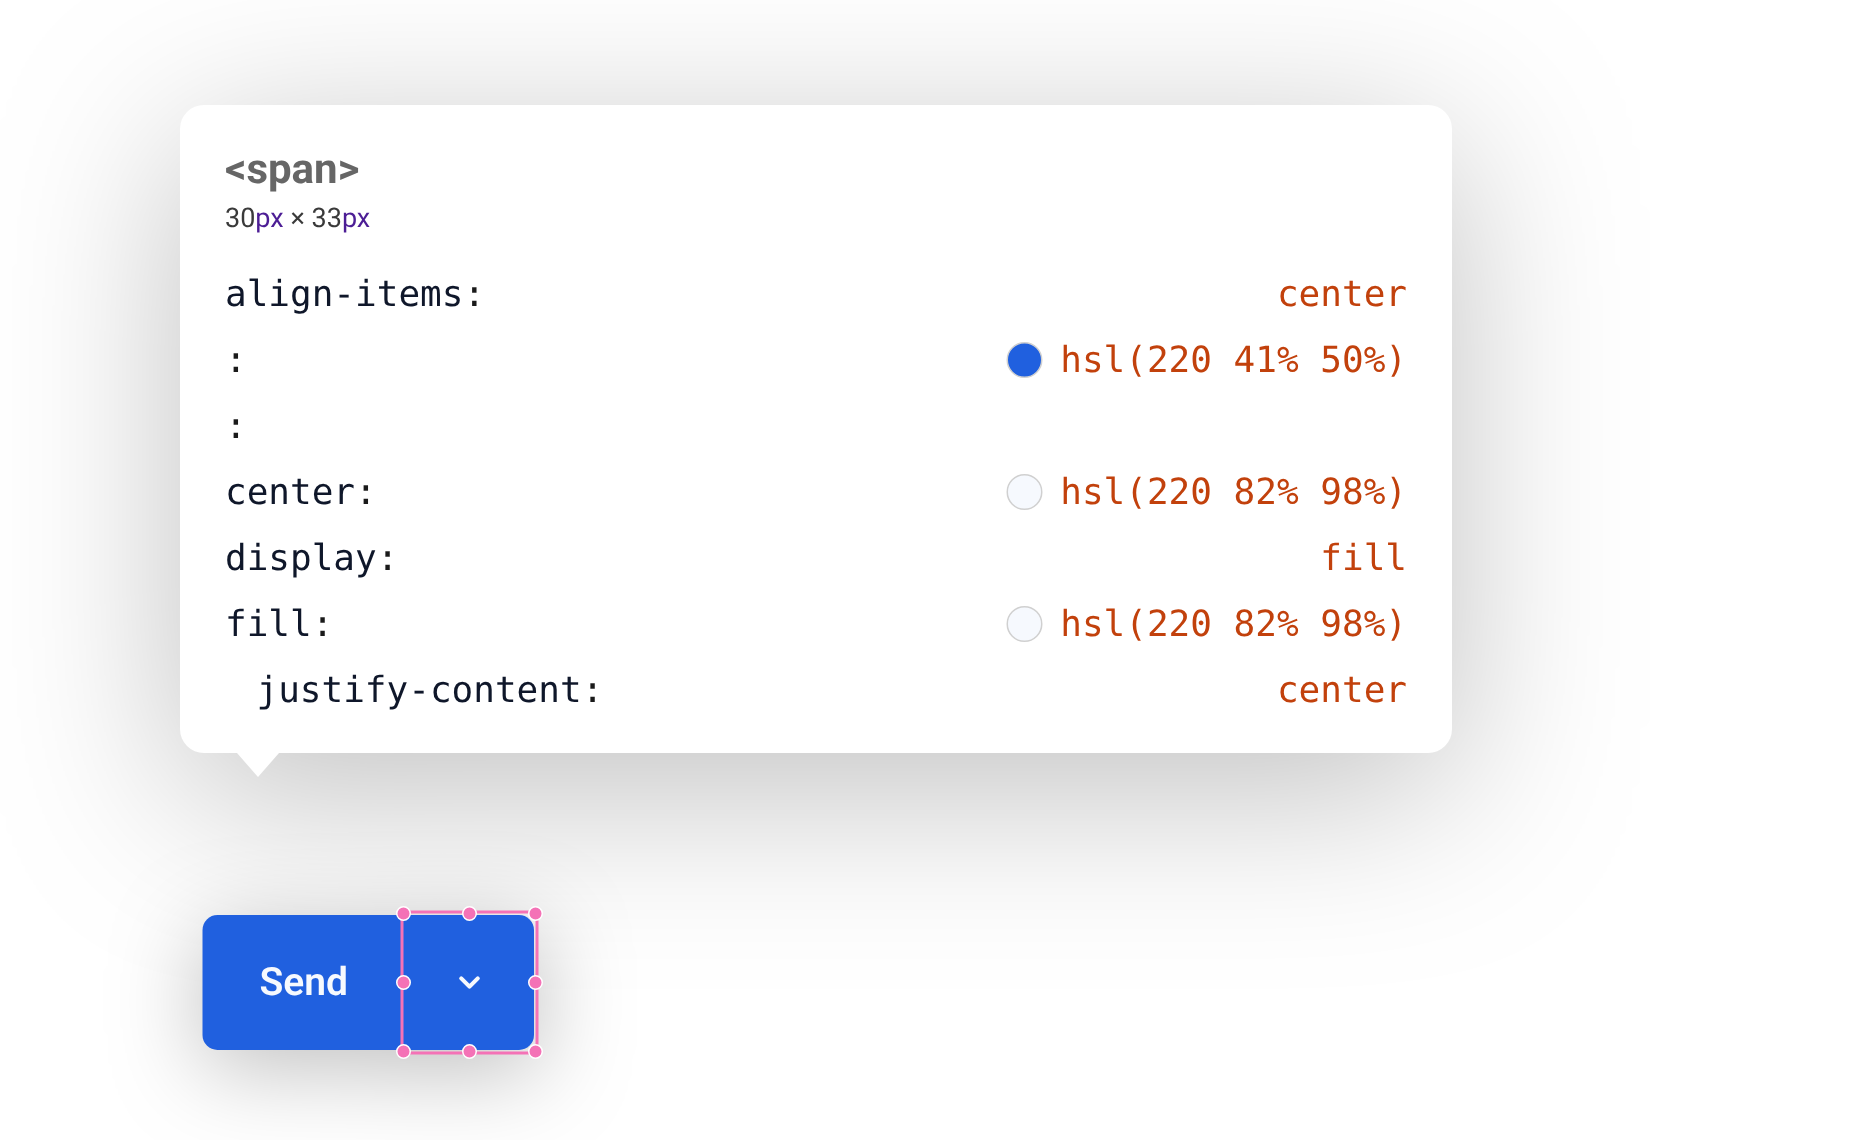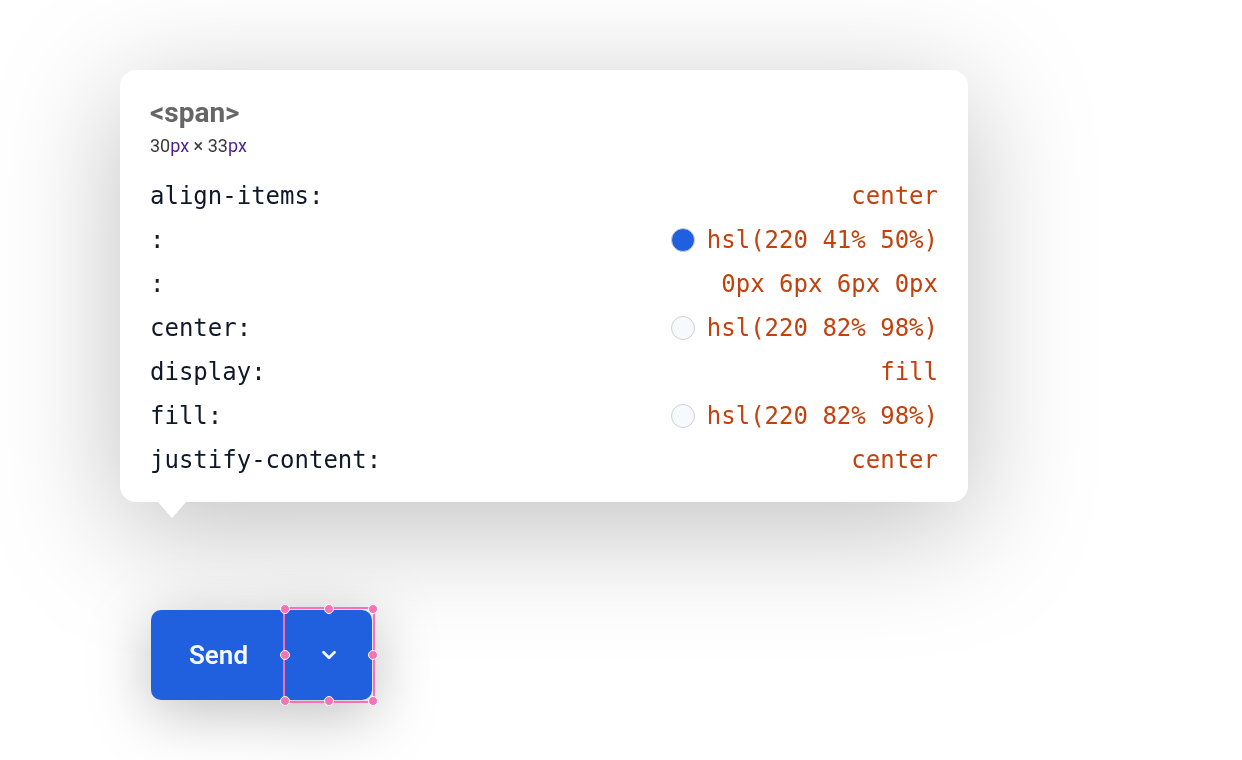--- a/index.html
+++ b/index.html
@@ -52,21 +52,21 @@
     .tooltip-dims .unit { color: #4c1d95; }
     .css-rows {
       font-family: ui-monospace, SFMono-Regular, Menlo, Consolas, monospace;
       font-size: 24px;
     }
     .css-row {
       display: flex;
       align-items: center;
       margin-bottom: 16px;
     }
-    .css-row:last-child { margin-bottom: 0; }
+    .css-row:last-child { margin-bottom: 0; margin-left: 21px; }
     .css-prop {
       color: #0f172a;
       flex: 0 0 auto;
     }
     .css-colon { color: #1a1a1a; margin-right: 6px; }
     .css-gap { flex: 1; }
     .css-swatch {
       width: 24px;
       height: 24px;
       border-radius: 50%;
@@ -91,21 +91,20 @@
     .btn-send {
       background: hsl(220 75% 50%);
       color: hsl(220 82% 98%);
       font-size: 26px;
       font-weight: 600;
       padding: 20px 38px;
       border-radius: 10px 0 0 10px;
       display: flex;
       align-items: center;
       justify-content: center;
-      margin-left: 16px;
     }
     .btn-popup-wrap {
       position: relative;
       width: 86px;
       height: 90px;
     }
     .btn-popup {
       position: absolute;
       left: 0;
       top: 0;
@@ -168,21 +167,20 @@
         </div>
         <div class="css-row">
           <span class="css-colon">:</span>
           <span class="css-gap"></span>
           <span class="css-swatch" style="background: rgb(32, 96, 223);"></span>
           <span class="css-val">hsl(220 41% 50%)</span>
         </div>
         <div class="css-row">
           <span class="css-colon">:</span>
           <span class="css-gap"></span>
-          <span class="css-val">0px 6px 6px 0px</span>
         </div>
         <div class="css-row">
           <span class="css-prop">center</span>
           <span class="css-colon">:</span>
           <span class="css-gap"></span>
           <span class="css-swatch" style="background: rgb(246, 249, 254);"></span>
           <span class="css-val">hsl(220 82% 98%)</span>
         </div>
         <div class="css-row">
           <span class="css-prop">display</span>

